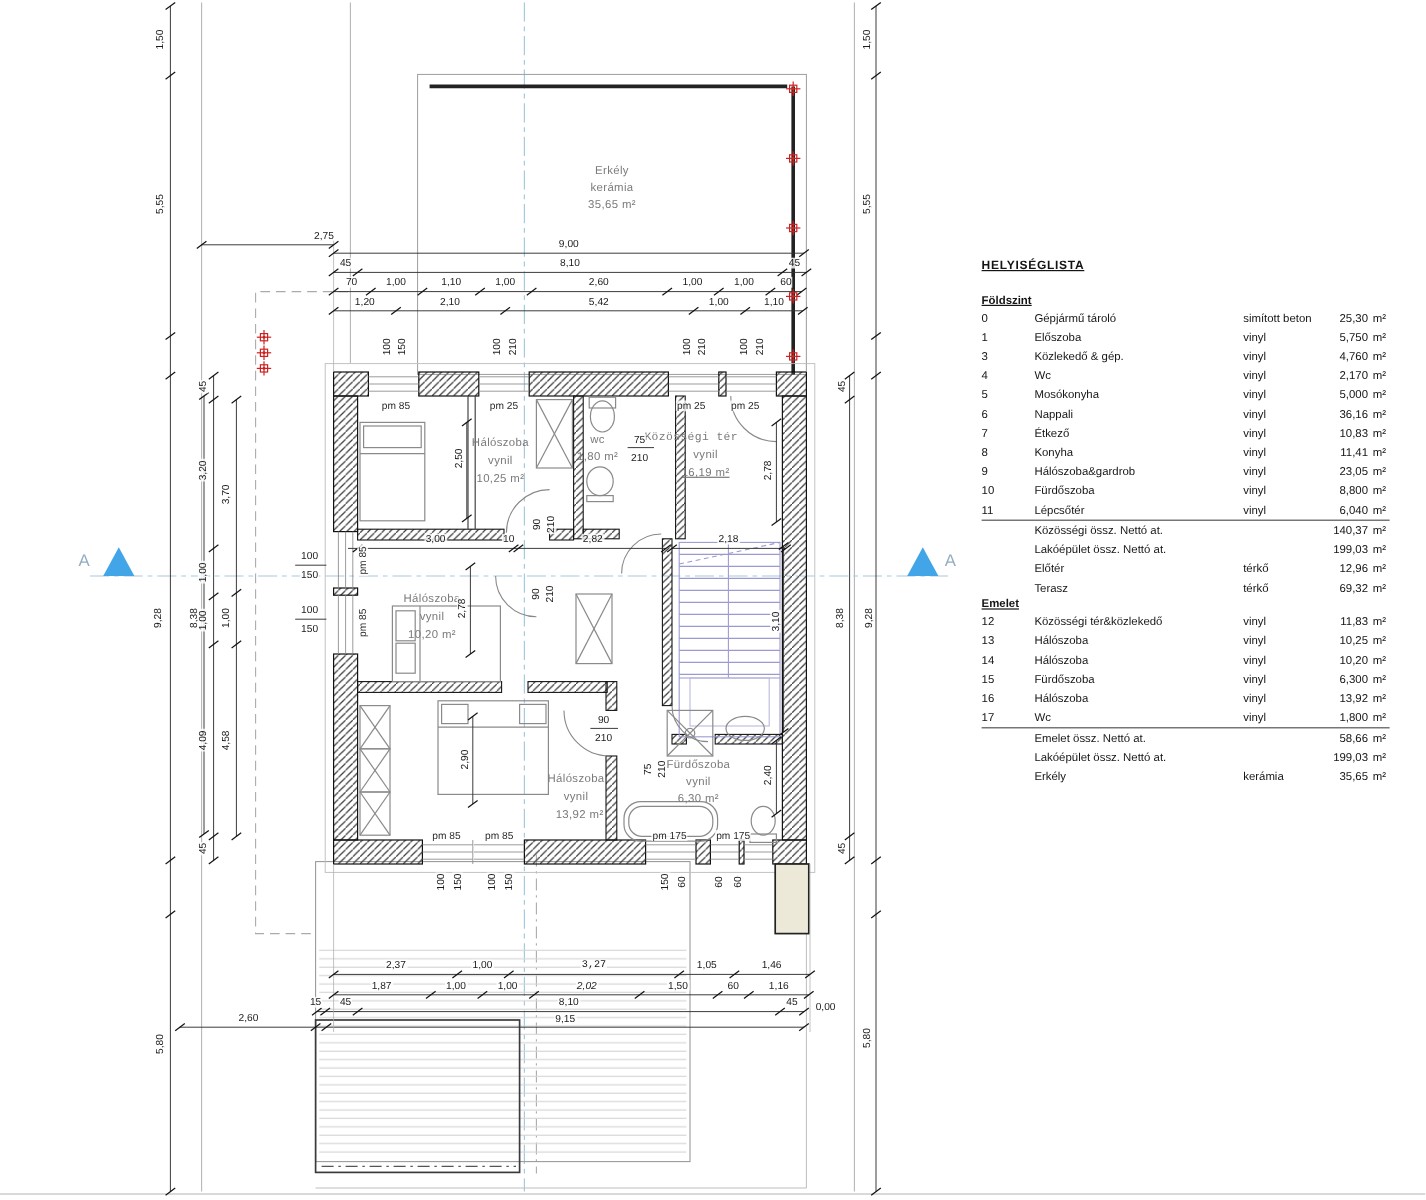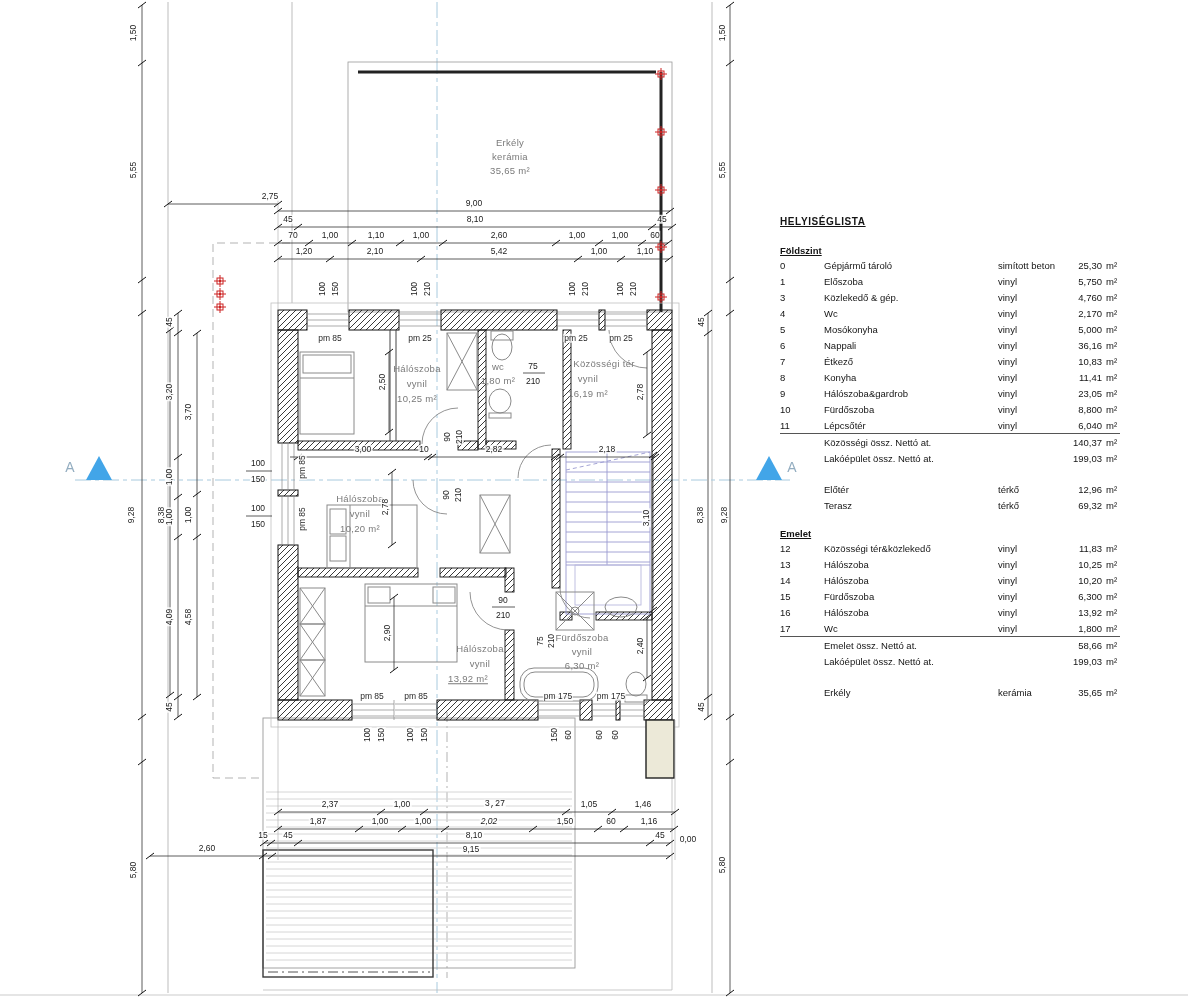--- a/index.html
+++ b/index.html
@@ -6,25 +6,25 @@
   #canvas{position:relative;width:1188px;height:1000px;background:#fff;overflow:hidden;
           font-family:"Liberation Sans",sans-serif;}
   #canvas svg{position:absolute;left:0;top:0;}
   .layer{position:absolute;left:0;top:0;width:1188px;height:1000px;pointer-events:none;}
   .lbl{position:absolute;line-height:1;white-space:nowrap;transform:translate(-50%,-50%);}
   .dim{font-size:8.5px;color:#1b1b1b;background:rgba(255,255,255,.82);padding:0 1px;}
   .pm{font-size:8.5px;color:#2a2a2a;background:rgba(255,255,255,.82);padding:0 1px;}
   .room{font-size:9.5px;color:#7a7a7a;letter-spacing:.3px;}
   .sec{font-size:14px;color:#93adc0;}
   
-  #room-list{position:absolute;left:780px;top:216px;width:340px;font-size:9.5px;color:#141414;}
+  #room-list{position:absolute;left:818px;top:216px;width:340px;font-size:9.5px;color:#141414;}
   .rl-title{font-weight:bold;font-size:10px;text-decoration:underline;letter-spacing:.6px;margin-bottom:18px;}
   .sec-h{text-decoration:underline;font-weight:bold;margin:0 0 1px 0;}
   .sec-blk{margin:0;}
-  .sec-blk.gap{margin-top:15px;}
+  .sec-blk.gap{}
   .rl-row{display:grid;grid-template-columns:44px 174px 64px 40px 18px;height:16px;align-items:center;}
   .rl-row .c3{text-align:right;}
   .rl-row .c4{padding-left:4px;}
   .ruled{border-bottom:1px solid #555;}
 </style>
 </head>
 <body>
 
 <div id="canvas">
 
@@ -407,29 +407,29 @@
 
 <div class="layer">
       <span class="lbl room" style="left: 510px; top: 143px; transform: translate(-50%, -50%);">Erkély</span>
       <span class="lbl room" style="left: 510px; top: 157px; transform: translate(-50%, -50%);">kerámia</span>
       <span class="lbl room" style="left: 510px; top: 171px; transform: translate(-50%, -50%);">35,65 m²</span>
       <span class="lbl room" style="left: 417px; top: 369px; transform: translate(-50%, -50%);">Hálószoba</span>
       <span class="lbl room" style="left: 417px; top: 384px; transform: translate(-50%, -50%);">vynil</span>
       <span class="lbl room" style="left: 417px; top: 399px; transform: translate(-50%, -50%);">10,25 m²</span>
       <span class="lbl room" style="left: 498px; top: 367px; transform: translate(-50%, -50%);">wc</span>
       <span class="lbl room" style="left: 498px; top: 381px; transform: translate(-50%, -50%);">1,80 m²</span>
-      <span class="lbl room" style="left: 604px; top: 364px; transform: translate(-50%, -50%);">Közösségi tér</span>
+      <span class="lbl room" style="left: 576px; top: 364px; transform: translate(-50%, -50%); font-family: Liberation Mono, monospace;">Közösségi tér</span>
       <span class="lbl room" style="left: 588px; top: 379px; transform: translate(-50%, -50%);">vynil</span>
-      <span class="lbl room" style="left: 588px; top: 394px; transform: translate(-50%, -50%);">16,19 m²</span>
+      <span class="lbl room" style="left: 588px; top: 394px; transform: translate(-50%, -50%); text-decoration: underline;">16,19 m²</span>
       <span class="lbl room" style="left: 360px; top: 499px; transform: translate(-50%, -50%);">Hálószoba</span>
       <span class="lbl room" style="left: 360px; top: 514px; transform: translate(-50%, -50%);">vynil</span>
       <span class="lbl room" style="left: 360px; top: 529px; transform: translate(-50%, -50%);">10,20 m²</span>
       <span class="lbl room" style="left: 480px; top: 649px; transform: translate(-50%, -50%);">Hálószoba</span>
       <span class="lbl room" style="left: 480px; top: 664px; transform: translate(-50%, -50%);">vynil</span>
-      <span class="lbl room" style="left: 468px; top: 679px; transform: translate(-50%, -50%); text-decoration: underline;">13,92 m²</span>
+      <span class="lbl room" style="left: 483px; top: 679px; transform: translate(-50%, -50%);">13,92 m²</span>
       <span class="lbl room" style="left: 582px; top: 638px; transform: translate(-50%, -50%);">Fürdőszoba</span>
       <span class="lbl room" style="left: 582px; top: 652px; transform: translate(-50%, -50%);">vynil</span>
       <span class="lbl room" style="left: 582px; top: 666px; transform: translate(-50%, -50%);">6,30 m²</span>
     </div>
 <div class="layer">
       <span class="lbl dim" style="left: 223px; top: 196px; transform: translate(-50%, -50%); margin-left: 47px;">2,75</span>
       <span class="lbl dim" style="left: 474px; top: 203px; transform: translate(-50%, -50%);">9,00</span>
       <span class="lbl dim" style="left: 288px; top: 219px; transform: translate(-50%, -50%);">45</span>
       <span class="lbl dim" style="left: 475px; top: 219px; transform: translate(-50%, -50%);">8,10</span>
       <span class="lbl dim" style="left: 662px; top: 219px; transform: translate(-50%, -50%);">45</span>

